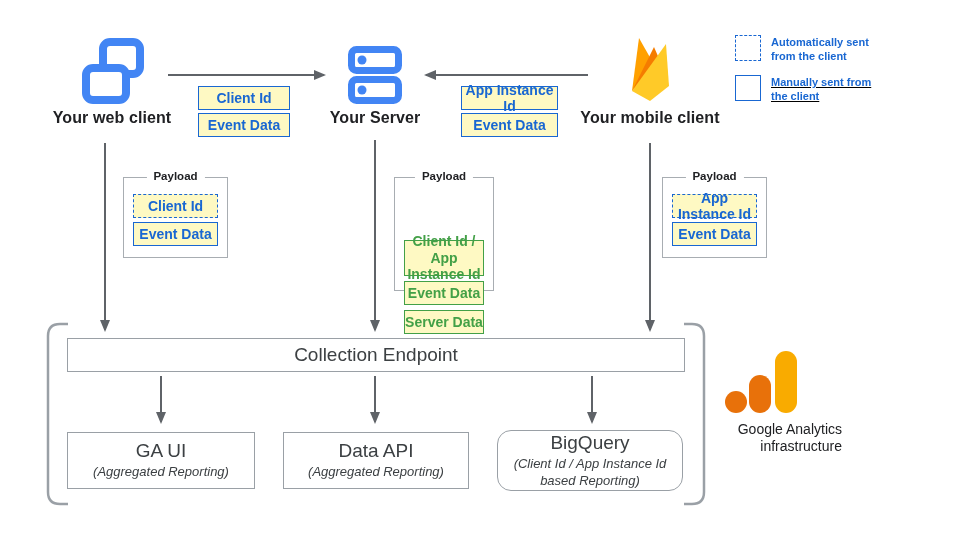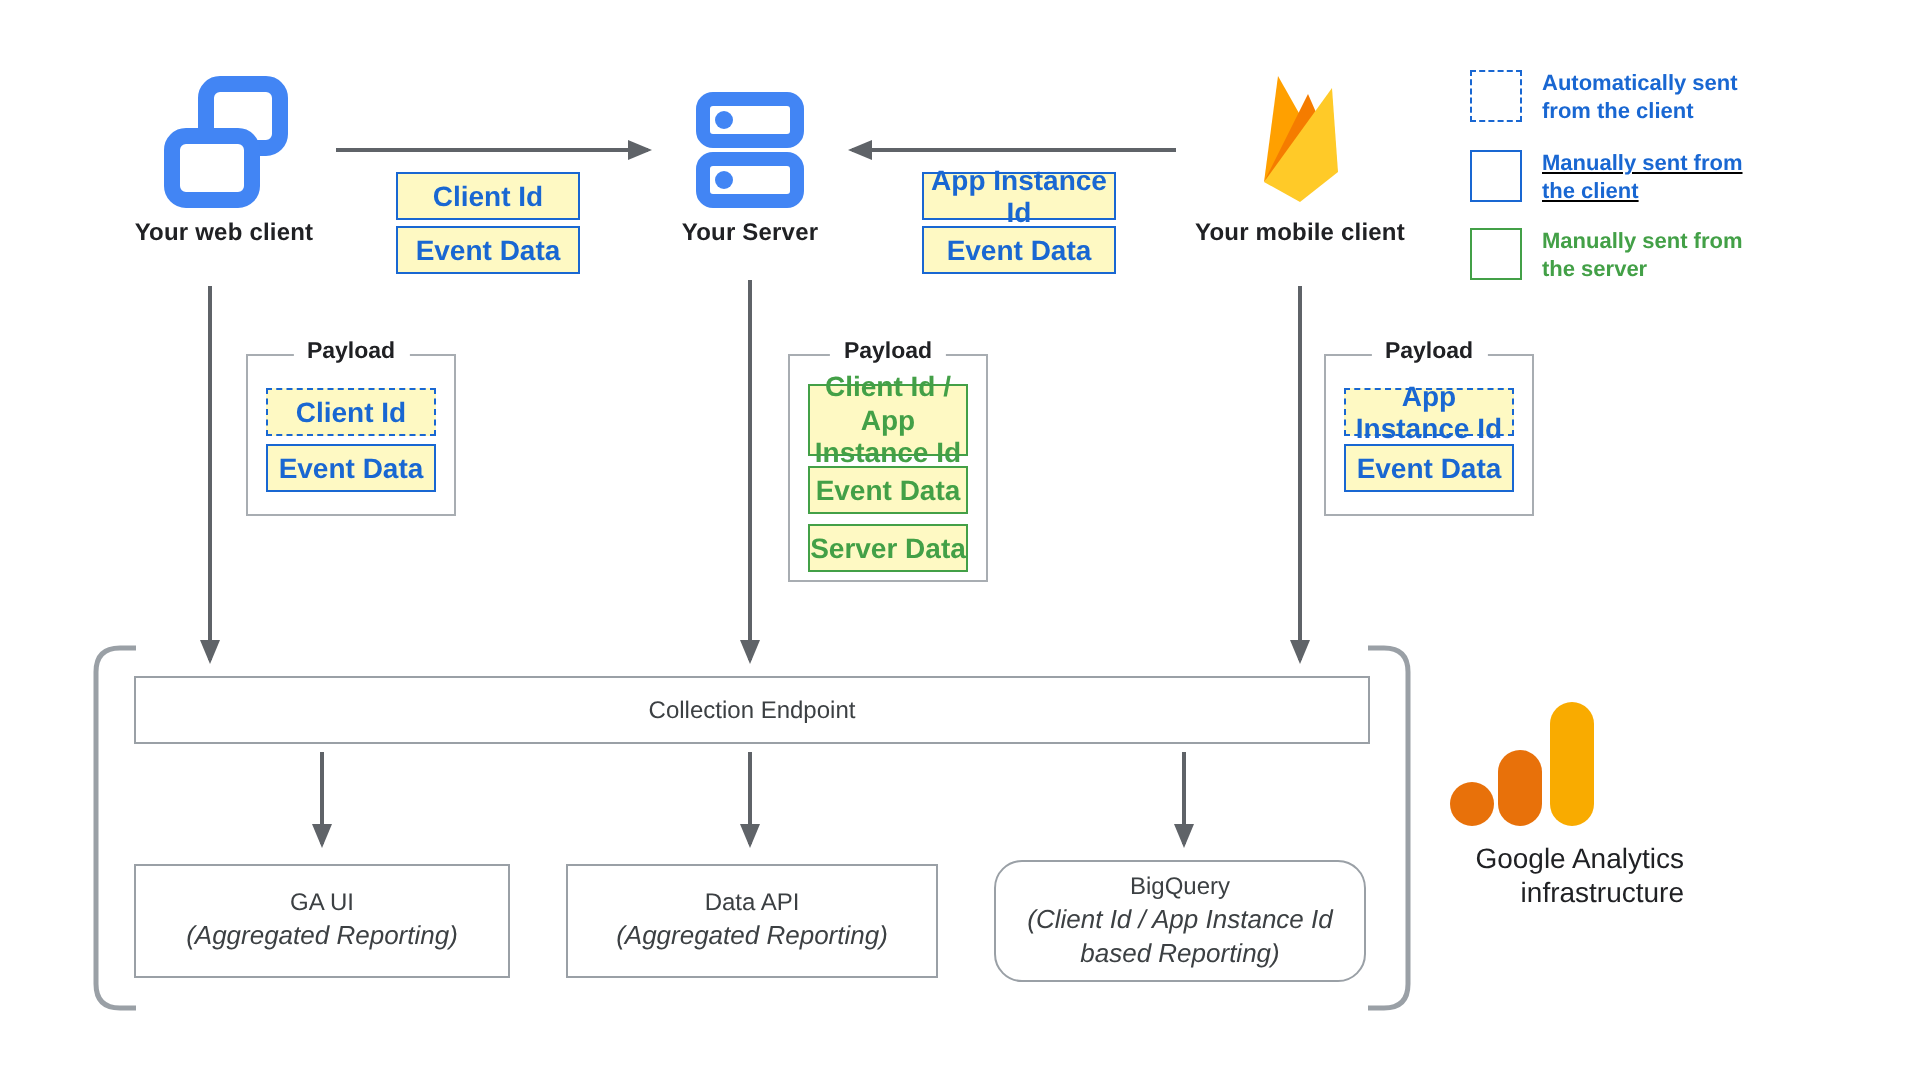--- a/index.html
+++ b/index.html
@@ -2,35 +2,35 @@
 <html><head>
 <meta charset="utf-8">
 <style>
   * { margin:0; padding:0; box-sizing:border-box; }
   html,body { background:#fff; }
   body { font-family:"Liberation Sans", sans-serif; }
   .stage { position:relative; width:960px; height:540px; background:#fff; overflow:hidden; }
   .abs { position:absolute; }
   .layer { position:absolute; inset:0; width:960px; height:540px; }
 
-  .node-label { font-size:12px; color:#202124; text-align:center; font-weight:bold; letter-spacing:.1px; }
+  .node-label { font-size:16px; color:#202124; text-align:center; font-weight:bold; letter-spacing:.1px; }
 
   .tag { background:#fef9c3; border:1.5px solid #1967D2; color:#1967D2; font-size:14px; font-weight:bold;
          display:flex; align-items:center; justify-content:center; text-align:center; z-index:2; }
   .tag.dashed { border-style:dashed; }
-  .tag.green { border-color:#43A047; color:#43A047; }
+  .tag.green { border-color:#43A047; color:#43A047;margin-top:48px; }
 
   .payload { background:#fff; border:1px solid #A8ADB2; z-index:2; }
   .payload-title { position:absolute; top:-8px; left:50%; transform:translateX(-50%);
                    background:#fff; padding:0 7px; font-size:11.5px; font-weight:bold; color:#202124; white-space:nowrap; }
   .payload .tag { position:absolute; left:9px; right:9px; }
 
   .bigbox { background:#fff; border:1.5px solid #9AA0A6; display:flex; flex-direction:column;
             align-items:center; justify-content:center; text-align:center; z-index:2; color:#3C4043; }
-  .bigbox .t1 { font-size:12px; }
+  .bigbox .t1 { font-size:19px; }
   .bigbox .t2 { font-size:13px; font-style:italic; margin-top:2px; line-height:1.25; }
 
   .legend-item { position:absolute; display:flex; align-items:flex-start; }
   .legend-swatch { width:26px; height:26px; background:#fff; border:1.5px solid #1967D2; flex:0 0 auto; }
   .legend-swatch.dashed { border-style:dashed; }
   .legend-swatch.green { border-color:#43A047; }
   .legend-text { margin-left:10px; width:112px; font-size:11px; font-weight:bold; line-height:14px; color:#1967D2; }
   .legend-text.green { color:#43A047; }
 
   .ga-text { font-size:14px; color:#202124; text-align:right; line-height:17px; }
@@ -91,24 +91,20 @@
   <div class="abs tag" style="left:461px; top:113px; width:97px; height:24px;">Event Data</div>
 
   <div class="legend-item" style="left:735px; top:35px;">
     <div class="legend-swatch dashed"></div>
     <div class="legend-text">Automatically sent from the client</div>
   </div>
   <div class="legend-item" style="left:735px; top:75px;text-decoration:underline;">
     <div class="legend-swatch"></div>
     <div class="legend-text">Manually sent from the client</div>
   </div>
-  <div class="legend-item" style="left:735px; top:114px;">
-    <div class="legend-swatch green"></div>
-    <div class="legend-text green">Manually sent from the server</div>
-  </div>
 
   <div class="abs payload" style="left:123px; top:177px; width:105px; height:81px;">
     <span class="payload-title">Payload</span>
     <div class="tag dashed" style="top:16px; height:24px;">Client Id</div>
     <div class="tag" style="top:44px; height:24px;">Event Data</div>
   </div>
 
   <div class="abs payload" style="left:394px; top:177px; width:100px; height:114px;">
     <span class="payload-title">Payload</span>
     <div class="tag green" style="top:14px; height:36px; line-height:1.2;">Client Id / App Instance Id</div>

